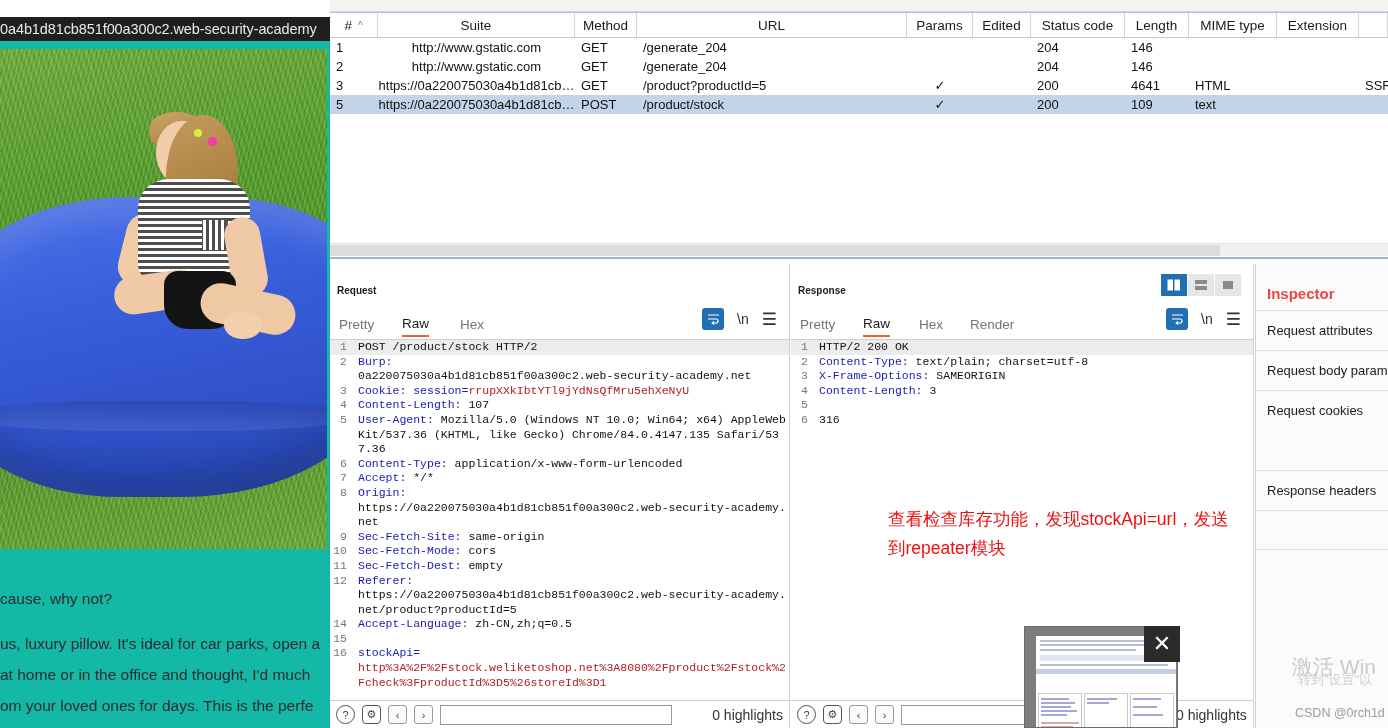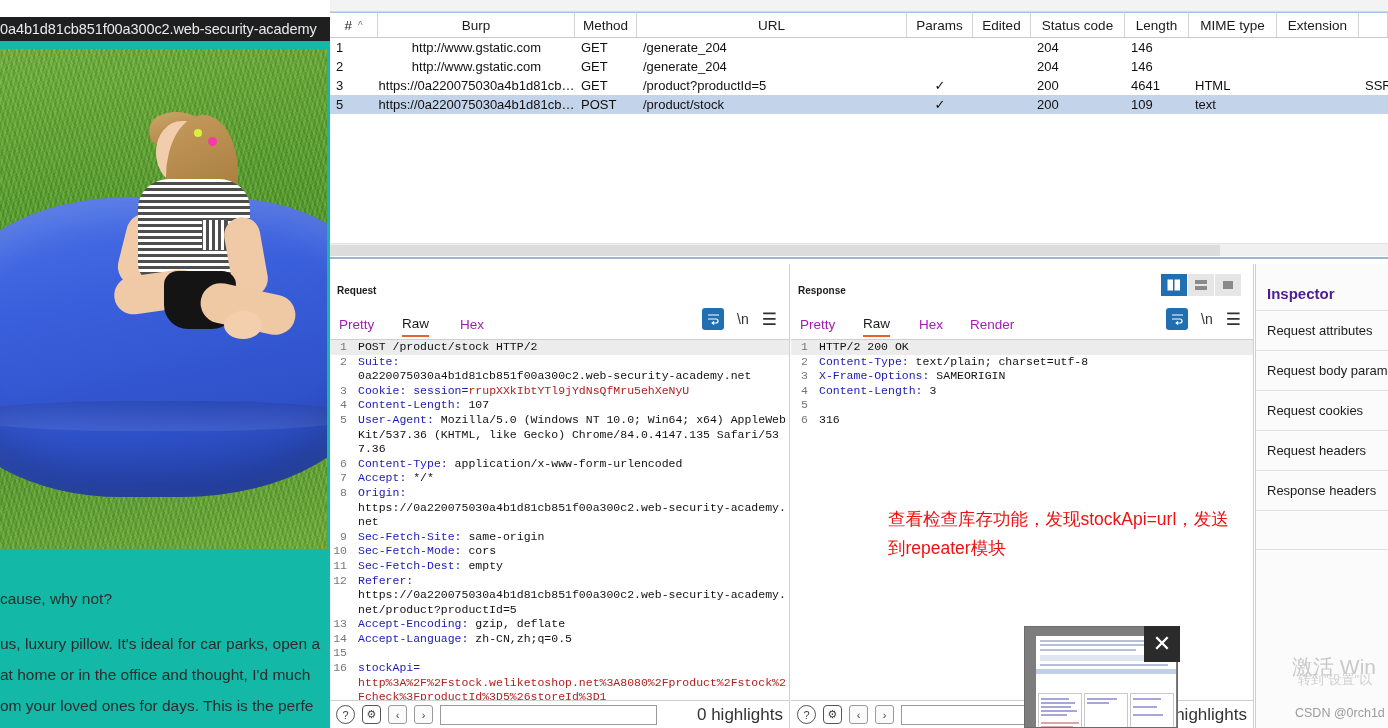--- a/index.html
+++ b/index.html
@@ -161,21 +161,21 @@
   }
   .hscroll .thumb { position:absolute; left:0; top:1px; width:890px; height:11px; background:#dcdcdc; }
   .split-line { position:absolute; left:0; top:257px; width:1058px; height:2px; background:#9db5d4; }
 
   
   .pane-req { position:absolute; left:0; top:264px; width:460px; height:464px; background:#fff; border-right:1px solid #d0d0d0;}
   .pane-res { position:absolute; left:461px; top:264px; width:463px; height:464px; background:#fff; border-right:1px solid #d0d0d0;}
   .pane-title { position:absolute; left:7px; top:21px; font-size:10px; font-weight:bold; color:#1c1c1c; }
   .tabrow { position:absolute; left:0; top:47px; width:100%; height:26px; }
   .mtab {
-    position:absolute; top:0; height:26px; font-size:13.5px; color:#a21caf;
+    position:absolute; top:0; height:26px; font-size:13.5px; color:#737373;
     display:flex; align-items:center; cursor:default;
   }
   .mtab.active { color:#1a1a1a; border-bottom:2px solid #e8632a; }
   .toolicons { position:absolute; top:44px; display:flex; align-items:center; gap:13px; }
   .ic-wrap { width:22px; height:22px; background:#1f6fb2; border-radius:3px; display:flex; align-items:center; justify-content:center; }
   .ic-nl { font-size:14px; color:#303030; font-family:"Liberation Sans",sans-serif;}
   .ic-burger { font-size:17px; color:#303030; }
   .editor {
     position:absolute; top:75px; left:0; width:100%; bottom:28px;
     border-top:1px solid #cfcfcf; overflow:hidden;
@@ -198,28 +198,28 @@
   }
   .fbtn {
     width:19px; height:19px; border:1px solid #9a9a9a; border-radius:3px;
     display:flex; align-items:center; justify-content:center; font-size:11px; color:#444; background:#fafafa;
   }
   .fcircle { width:19px;height:19px;border:1.4px solid #555;border-radius:50%; display:flex;align-items:center;justify-content:center;font-size:11px;color:#444;}
   .fsearch {
     flex:1; max-width:235px; height:20px; border:1px solid #9a9a9a; background:#fff;
     font-size:11.5px; color:#e05a2b; padding:0 5px; display:flex; align-items:center;
   }
-  .fnote { font-size:17px; color:#333; white-space:nowrap;margin-left:33px; }
+  .fnote { font-size:14px; color:#333; white-space:nowrap;margin-left:33px; }
 
   
   .inspector {
     position:absolute; left:925px; top:264px; width:133px; height:464px;
     background:#fbfbfb; border-left:1px solid #cfcfcf;
   }
-  .insp-title { position:absolute; left:11px; top:21px; font-size:15px; font-weight:bold; color:#4c1d95; }
+  .insp-title { position:absolute; left:11px; top:21px; font-size:15px; font-weight:bold; color:#ef4444; }
   .insp-item {
     position:absolute; left:0; width:133px; height:40px;
     border-top:1px solid #e0e0e0; display:flex; align-items:center;
     padding-left:11px; font-size:13px; color:#1c1c1c; white-space:nowrap; overflow:hidden;
   }
   .layout-toggle { position:absolute; left:831px; top:274px; display:flex; width:82px; height:22px; }
   .lt {
     width:27px; height:22px; display:flex; align-items:center; justify-content:center;
     background:#e6e6e6; border-right:1px solid #fff;
   }
@@ -317,21 +317,21 @@
 
     <div class="tbl-top-strip"></div>
 
     <div class="tbl">
       <div class="tbl-hdr">
         <div class="th" style="width:48px">
             <span>#</span>
             <span class="sortcaret">^</span>
           </div>
         <div class="th" style="width:197px">
-            <span>Burp</span>
+            <span>Suite</span>
           </div>
         <div class="th" style="width:62px">
             <span>Method</span>
           </div>
         <div class="th" style="width:270px">
             <span>URL</span>
           </div>
         <div class="th" style="width:66px">
             <span>Params</span>
           </div>
@@ -433,21 +433,21 @@
         <div class="ic-burger">☰</div>
       </div>
 
       <div class="editor">
         <div class="eline first">
             <div class="gut">1</div>
             <div class="code">POST /product/stock HTTP/2</div>
           </div>
         <div class="eline">
             <div class="gut">2</div>
-            <div class="code"><span class="hk">Suite:</span><span>
+            <div class="code"><span class="hk">Burp:</span><span>
 0a220075030a4b1d81cb851f00a300c2.web-security-academy.net</span></div>
           </div>
         <div class="eline">
             <div class="gut">3</div>
             <div class="code"><span class="hk">Cookie:</span><span class="hk"> session=</span><span class="val-red">rrupXXkIbtYTl9jYdNsQfMru5ehXeNyU</span></div>
           </div>
         <div class="eline">
             <div class="gut">4</div>
             <div class="code"><span class="hk">Content-Length:</span><span> 107</span></div>
           </div>
@@ -477,24 +477,20 @@
             <div class="code"><span class="hk">Sec-Fetch-Mode:</span><span> cors</span></div>
           </div>
         <div class="eline">
             <div class="gut">11</div>
             <div class="code"><span class="hk">Sec-Fetch-Dest:</span><span> empty</span></div>
           </div>
         <div class="eline">
             <div class="gut">12</div>
             <div class="code"><span class="hk">Referer:</span><span>
 https://0a220075030a4b1d81cb851f00a300c2.web-security-academy.net/product?productId=5</span></div>
-          </div>
-        <div class="eline">
-            <div class="gut">13</div>
-            <div class="code"><span class="hk">Accept-Encoding:</span><span> gzip, deflate</span></div>
           </div>
         <div class="eline">
             <div class="gut">14</div>
             <div class="code"><span class="hk">Accept-Language:</span><span> zh-CN,zh;q=0.5</span></div>
           </div>
         <div class="eline">
             <div class="gut">15</div>
             <div class="code"></div>
           </div>
         <div class="eline">
@@ -587,21 +583,20 @@
             <rect x="2" y="2" width="10" height="8" fill="#8a8a8a"></rect>
           </svg>
       </div>
     </div>
 
     <div class="inspector">
       <div class="insp-title">Inspector</div>
       <div class="insp-item" style="top:46px">Request attributes</div>
       <div class="insp-item" style="top:86px">Request body params</div>
       <div class="insp-item" style="top:126px">Request cookies</div>
-      <div class="insp-item" style="top:166px">Request headers</div>
       <div class="insp-item" style="top:206px">Response headers</div>
       <div class="insp-item" style="top:246px; border-bottom:1px solid #e0e0e0"></div>
     </div>
 
   </div>
 
   <div class="cn-note">查看检查库存功能，发现stockApi=url，发送
 到repeater模块</div>
 
 

